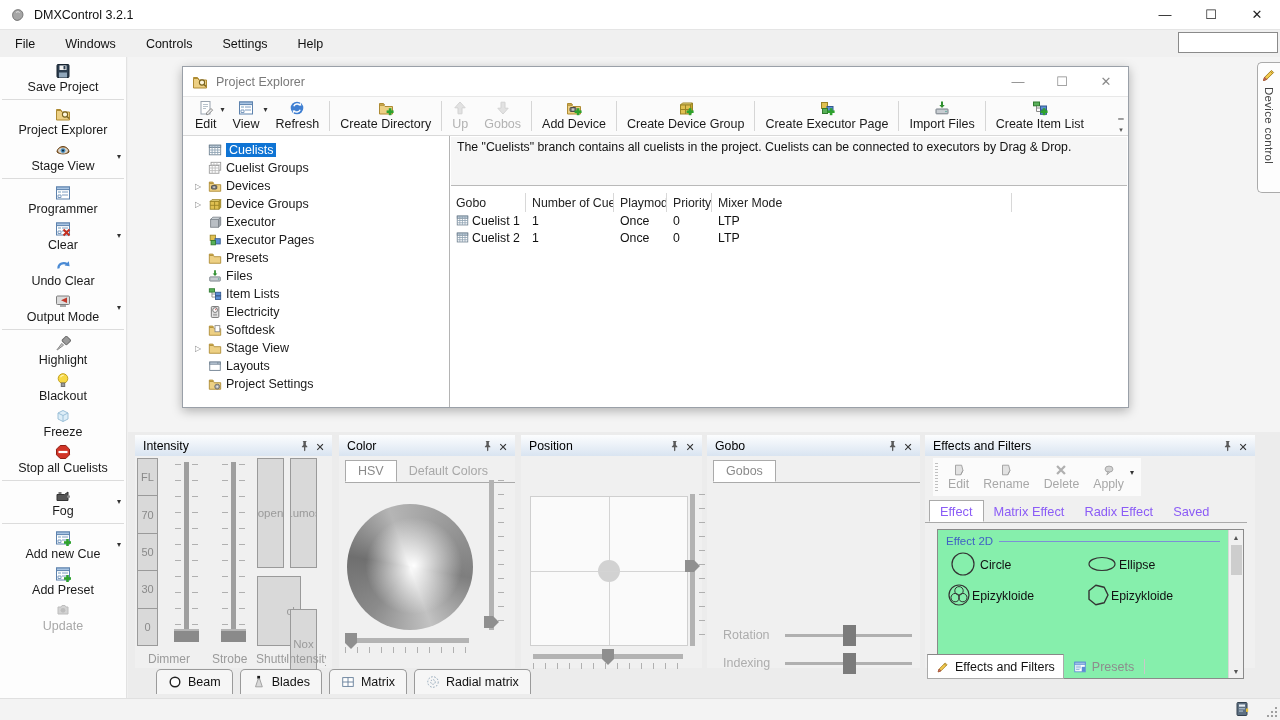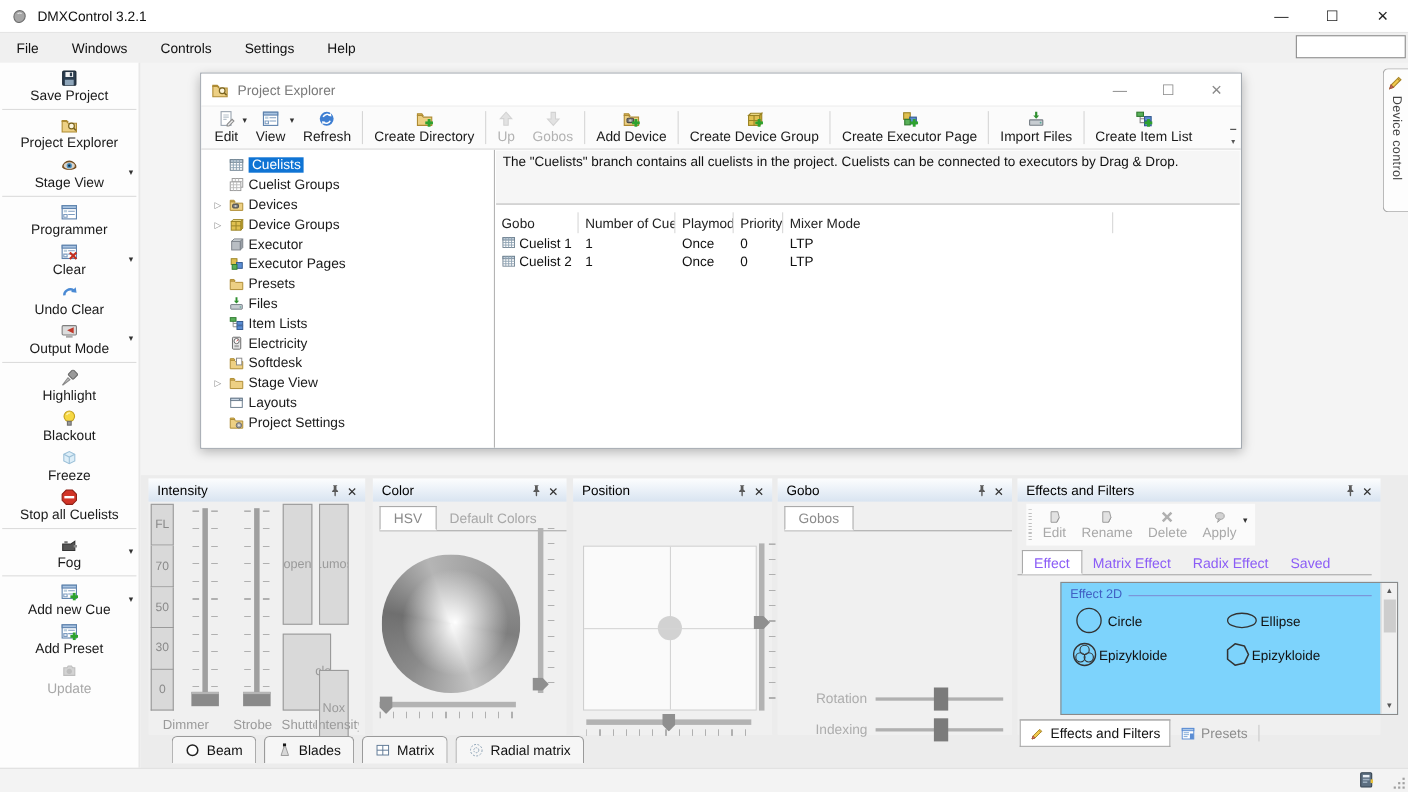--- a/index.html
+++ b/index.html
@@ -112,34 +112,34 @@
   .hticks { height:6px; margin-top:4px; background-image:repeating-linear-gradient(to right,#b0b0b0 0 1px,transparent 1px 12px); }
   .hthumb { position:absolute; top:-5px; width:12px; height:16px; background:#8f8f8f; clip-path:polygon(0 0,100% 0,100% 62%,50% 100%,0 62%); }
 
   
   .xy-pad { position:absolute; left:9px; top:40px; width:158px; height:150px; background:#fafafa; border:1px solid #cfcfcf; }
   .xy-pad::before { content:""; position:absolute; left:50%; top:0; width:1px; height:100%; background:#d4d4d4; }
   .xy-pad::after { content:""; position:absolute; top:50%; left:0; height:1px; width:100%; background:#d4d4d4; }
   .xy-dot { position:absolute; left:50%; top:50%; width:22px; height:22px; margin:-11px 0 0 -11px; border-radius:50%; background:#d2d2d2; }
 
   
-  .g-row { position:absolute; left:27px; right:8px; height:22px; display:flex; align-items:center;text-align:center; }
+  .g-row { position:absolute; left:16px; right:8px; height:22px; display:flex; align-items:center; }
   .g-lbl { width:62px; color:#adadad; font-size:12.5px; flex:none; }
   .g-track { flex:1; height:3px; background:#b0b0b0; position:relative; }
   .g-thumb { position:absolute; top:-9px; width:13px; height:21px; background:#7b7b7b; }
 
   
   .fx-toolbar { position:absolute; left:8px; top:2px; width:208px; height:38px; background:#fbfbfb; display:flex; align-items:stretch; padding-left:8px; }
   .fx-grip { position:absolute; left:2px; top:5px; bottom:5px; width:3px; background-image:repeating-linear-gradient(to bottom,#c0c0c0 0 1px,transparent 1px 3px); }
   .fx-btn { display:flex; flex-direction:column; align-items:center; justify-content:center; padding:0 7px; position:relative; }
   .fx-btn .lbl { font-size:12.3px; color:#a8a8a8; margin-top:0px; }
   .fx-tabs { position:absolute; left:0px; top:44px; right:8px; height:23px; display:flex; border-bottom:1px solid #aaa; padding-left:4px; }
   .fx-tab { padding:0 10px; display:flex; align-items:center; font-size:12.8px; color:#8b5cf6; }
   .fx-tab.act { background:#fff; border:1px solid #aaa; border-bottom:1px solid #fff; }
-  .fx-list { position:absolute; left:12px; top:73px; width:307px; height:121px; background:#7dd3fc; border:1px solid #8a8a8a; display:flex;margin-left:27px; }
+  .fx-list { position:absolute; left:12px; top:73px; width:307px; height:150px; background:#86efac; border:1px solid #8a8a8a; display:flex; }
   .fx-inner { flex:1; padding:5px 4px 0 8px; overflow:hidden; }
   .fx-group { display:flex; align-items:center; }
   .fx-group .g-name { color:#4161c4; font-size:11.5px; white-space:nowrap; }
   .fx-group .g-line { flex:1; height:1px; background:#7c90d6; margin:1px 4px 0 6px; }
   .fx-grid { display:grid; grid-template-columns:1fr 1fr; margin-top:2px; }
   .fx-item { display:flex; flex-direction:row; align-items:center; padding:2px 0 3px; }
   .fx-item .nm { font-size:12.3px; color:#111; margin-top:1px; }
   .fx-scroll { width:15px; background:#f0f0f0; border-left:1px solid #d8d8d8; display:flex; flex-direction:column; align-items:center; }
   .fx-sbtn { height:14px; width:100%; display:flex; align-items:center; justify-content:center; font-size:7px; color:#555; }
   .fx-sthumb { width:11px; height:30px; background:#cdcdcd; margin-top:1px; }

